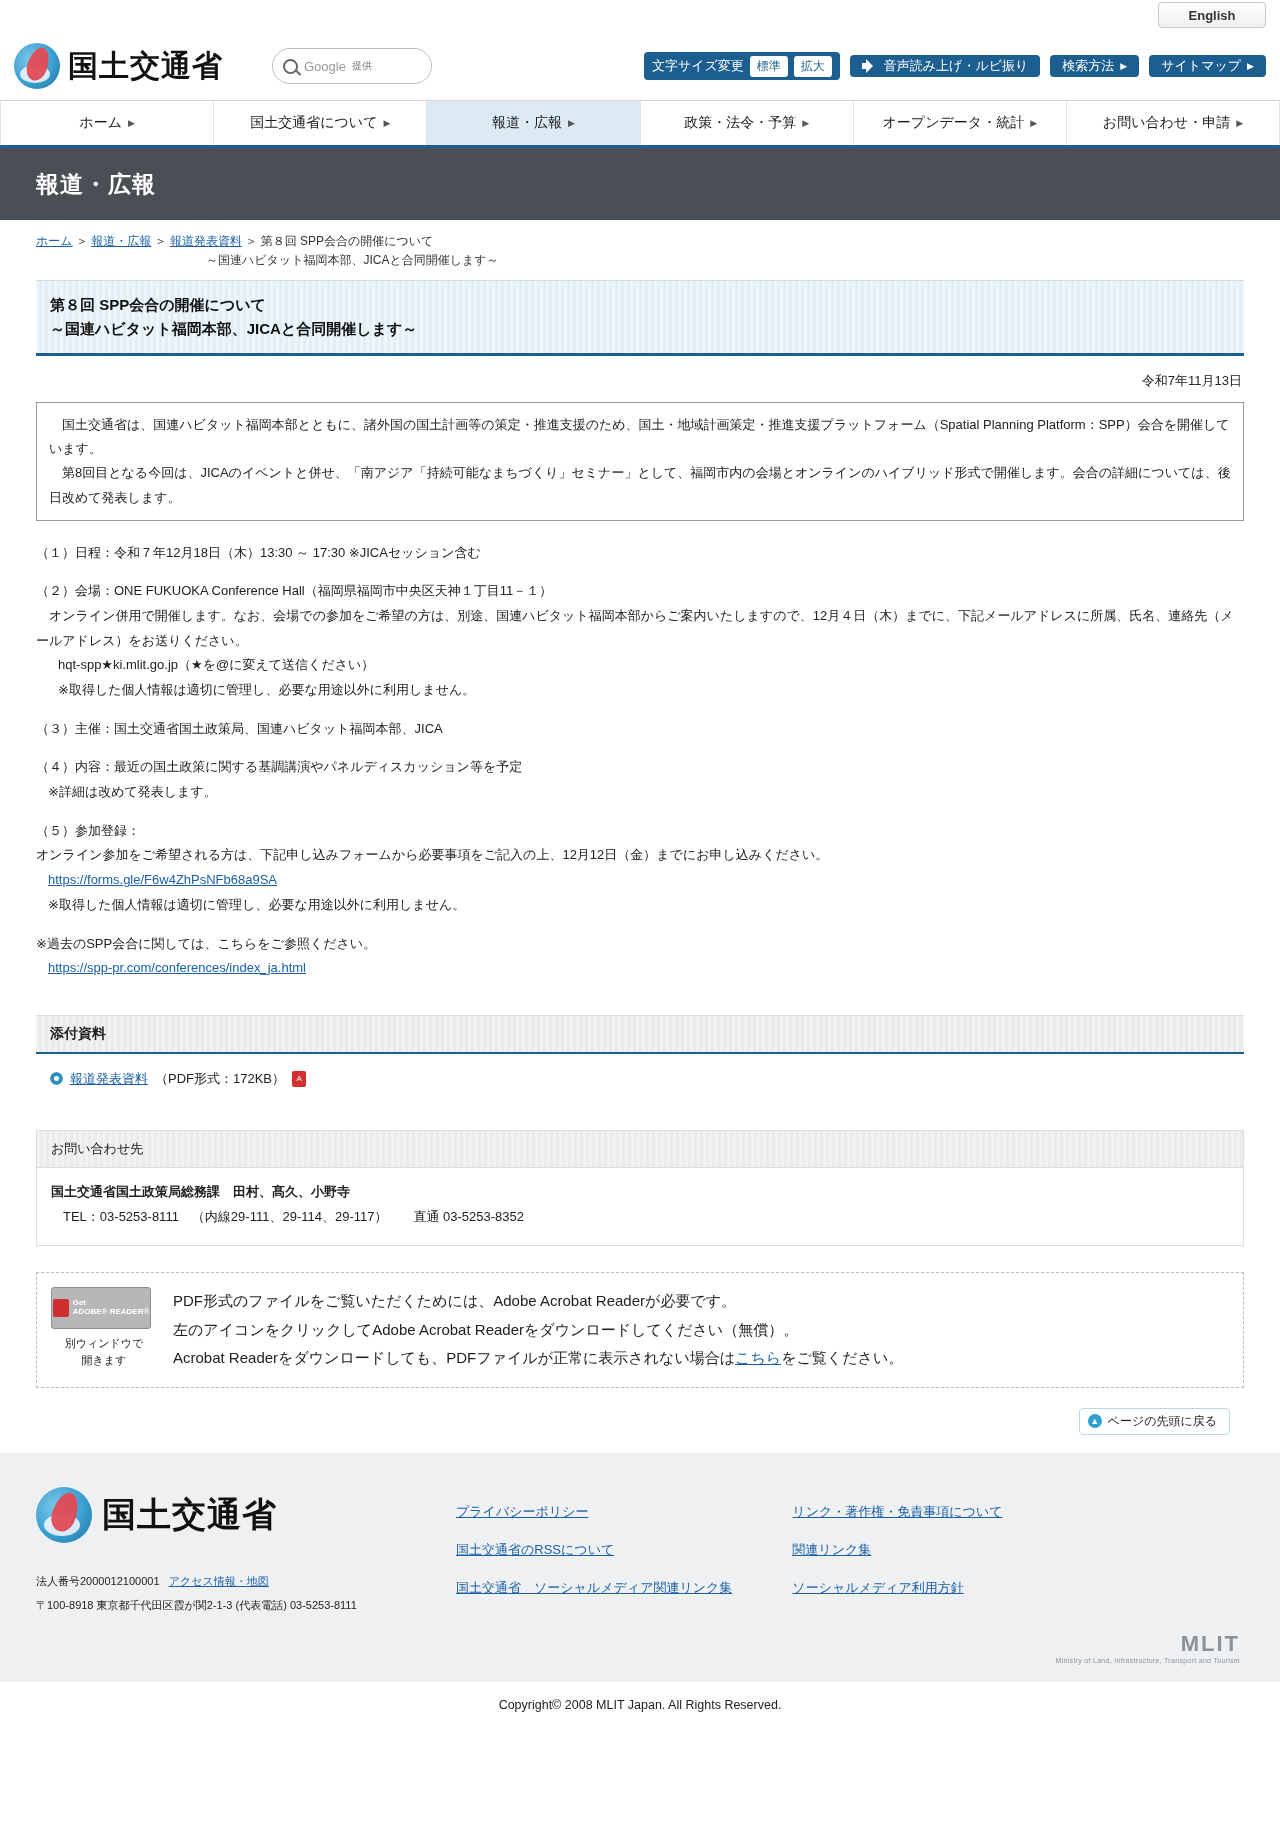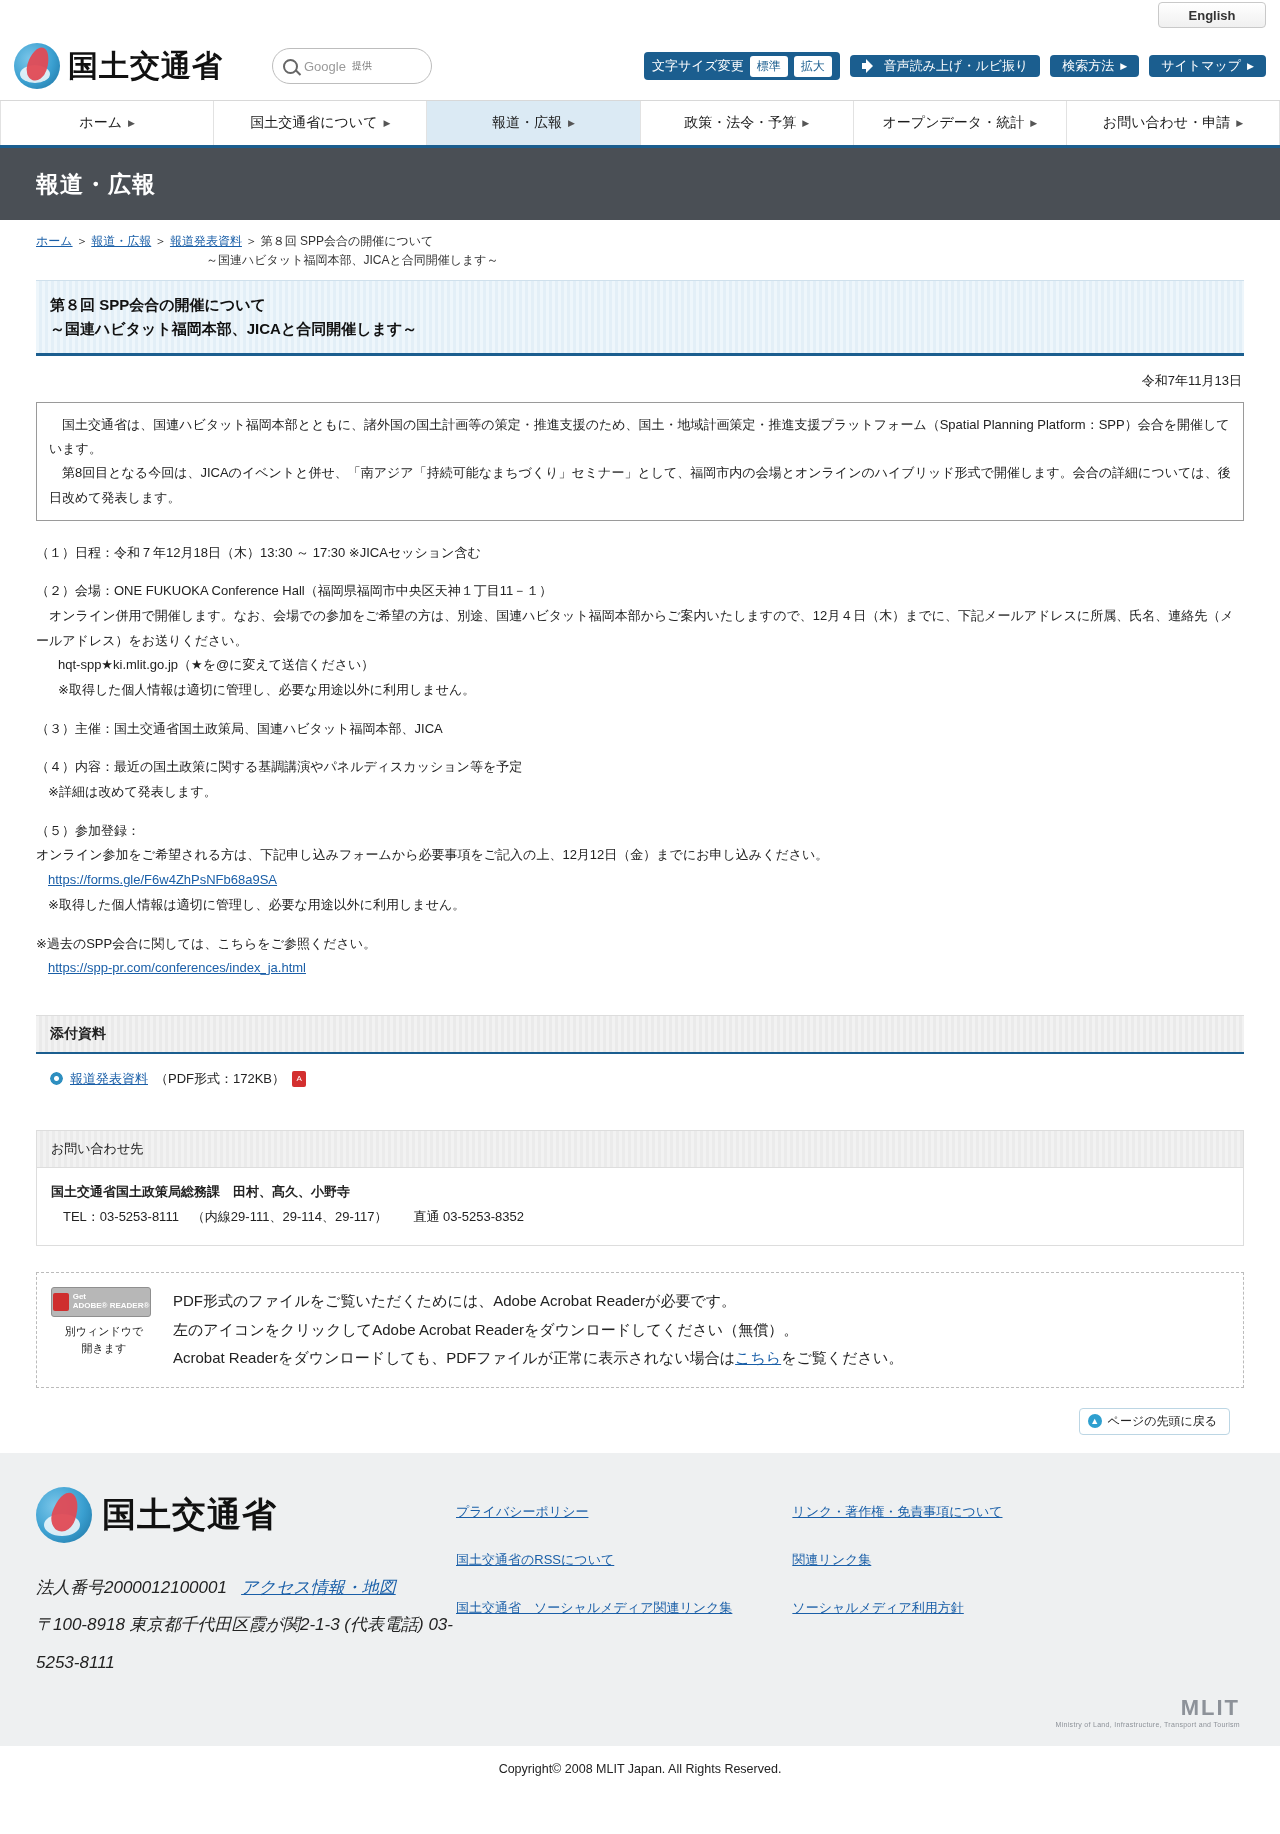--- a/index.html
+++ b/index.html
@@ -144,21 +144,21 @@
   }
   .contact-body { border:1px solid #ddd; padding:12px 14px 16px; font-size:13px; line-height:1.9; }
   .contact-body .strong { font-weight:bold; }
 
   
   .acrobat {
     margin-top:26px; border:1px dashed #bbb; padding:14px;
     display:flex; gap:16px; align-items:flex-start;
   }
   .acro-left { width:106px; text-align:center; font-size:11px; line-height:1.5; }
-  .acro-btn { width:100px; height:30px; background:#b7b7b7;
+  .acro-btn { width:100px; height:42px; background:#b7b7b7;
     border:1px solid #8f8f8f; border-radius:3px; display:flex; align-items:center;
     gap:4px; justify-content:center; margin-bottom:6px; }
   .acro-btn .ico { width:16px; height:18px; background:#cf2e2e; border-radius:2px; }
   .acro-btn .txt { font-size:8px; font-weight:bold; color:#fff; line-height:1.1; text-align:left;}
   .acro-right { font-size:15px; line-height:1.9; }
 
   
   .pagetop-wrap { display:flex; justify-content:flex-end; padding:20px 14px 14px; }
   .pagetop {
     border:1px solid #bcd6e4; border-radius:4px; background:#fff;
@@ -167,24 +167,24 @@
   }
   .pagetop .circ { width:14px; height:14px; border-radius:50%; background:#2e9fcf;
     color:#fff; font-size:9px; display:flex; align-items:center; justify-content:center; }
 
   
   footer { background:#eef0f1; padding:34px 36px 18px; margin-top:4px; }
   .foot-cols { display:flex; }
   .foot-left { width:420px; }
   .foot-logo { display:flex; align-items:center; gap:10px; }
   .foot-logo .logo-text { font-size:34px; }
-  .foot-meta { font-size:17px; line-height:2.2; margin-top:26px;font-style:italic; }
+  .foot-meta { font-size:11px; line-height:2.2; margin-top:26px; }
   .foot-meta a { text-decoration:underline; }
   .foot-links { display:flex; gap:60px; padding-top:16px; }
-  .foot-links .col { display:flex; flex-direction:column; gap:30px; font-size:13px; }
+  .foot-links .col { display:flex; flex-direction:column; gap:20px; font-size:13px; }
   .foot-links a { text-decoration:underline; }
   .mlit-mark { text-align:right; padding:14px 4px 0 0; }
   .mlit-mark .big { font-size:22px; letter-spacing:2px; color:#8d9299; font-weight:bold;}
   .mlit-mark .small { font-size:7px; color:#8d9299; letter-spacing:.3px; }
   .copyright { text-align:center; font-size:12.5px; padding:16px 0 26px; background:#fff; }
 </style>
 </head>
 <body>
 
 <div class="page">

